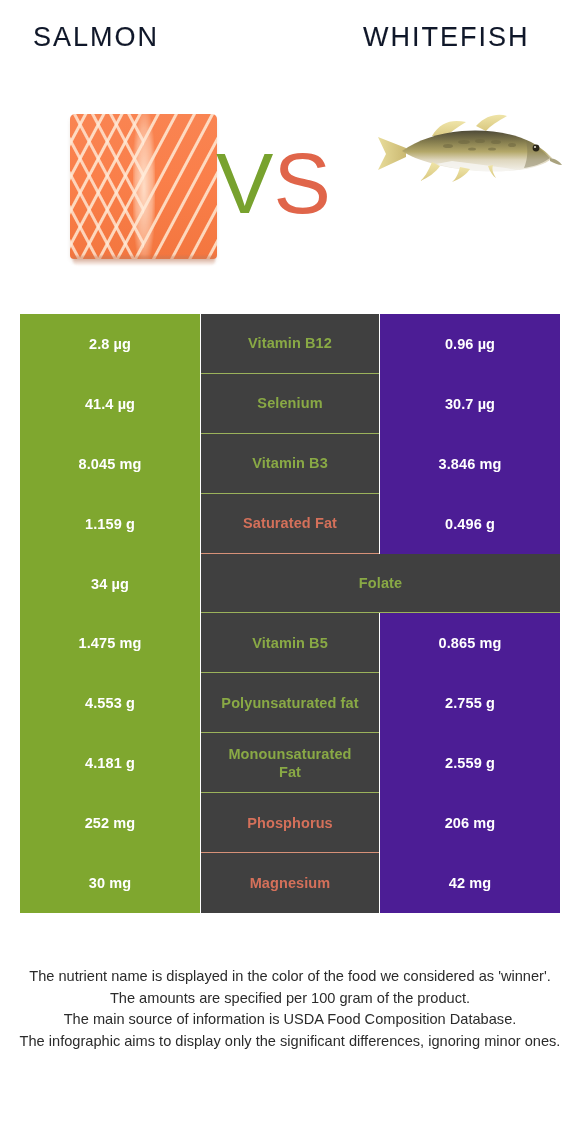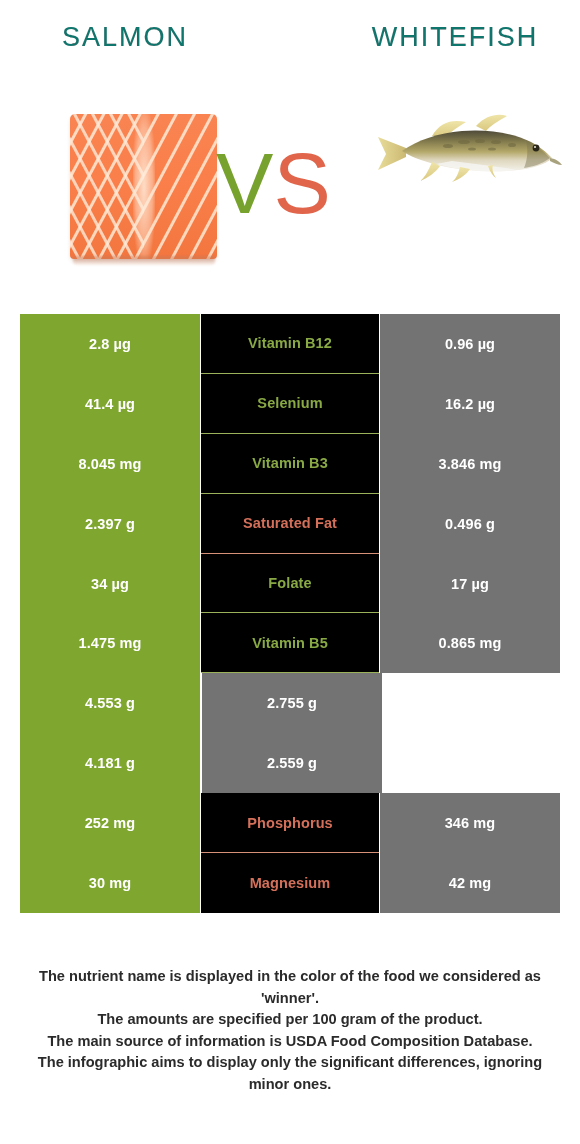--- a/index.html
+++ b/index.html
@@ -23,23 +23,23 @@
     width: 580px;
     height: 300px;
   }
   .title {
     position: absolute;
     top: 22px;
     font-family: "Liberation Sans", sans-serif;
     font-weight: 300;
     font-size: 27px;
     letter-spacing: 2.0px;
-    color: #0f766e;
-    text-align: center;
+    color: #0f172a;
     white-space: nowrap;
+    margin-left: 33px;
     -webkit-text-stroke: 0.1px #1a1a1a;
   }
   .title-left  { left: 0px;   width: 250px; }
   .title-right { left: 330px; width: 250px; }
 
   
   .salmon-wrap {
     position: absolute;
     left: 67px;
     top: 114px;
@@ -141,50 +141,50 @@
     display: flex;
     align-items: center;
     justify-content: center;
     color: #ffffff;
     font-size: 14.5px;
     font-weight: 600;
     letter-spacing: 0.1px;
     box-sizing: border-box;
   }
   .cell-left  { background: #7fa72f; margin-right: 1px; }
-  .cell-right { background: #737373; margin-left: 1px; }
+  .cell-right { background: #4c1d95; margin-left: 1px; }
   .cell-mid {
     flex: 1;
     display: flex;
     align-items: center;
     justify-content: center;
     text-align: center;
     font-size: 14.5px;
     font-weight: 600;
     line-height: 18px;
     letter-spacing: 0.1px;
-    background: #000000;
+    background: #404040;
     box-sizing: border-box;
     padding: 0 17px;
   }
   .cell-mid.green { color: #89a945; border-bottom: 1px solid #9bb25b; }
   .cell-mid.red   { color: #d4705a; border-bottom: 1px solid #d79178; }
   .row:last-child .cell-mid { border-bottom: none; }
 
   
   .footer {
     position: absolute;
     left: 18px;
     top: 966px;
     width: 544px;
     text-align: center;
     font-size: 14.6px;
     line-height: 21.6px;
     color: #2b2b2b;
-    font-weight: 700;
+    font-weight: 400;
   }
 </style>
 </head>
 <body>
 
 <div class="header">
 
   <div class="title title-left">SALMON</div>
 
   <div class="title title-right">WHITEFISH</div>
@@ -253,54 +253,55 @@
 
 <div class="table" id="nutrient-table">
     <div class="row">
       <div class="cell-left">2.8 µg</div>
       <div class="cell-mid green">Vitamin B12</div>
       <div class="cell-right">0.96 µg</div>
     </div>
     <div class="row">
       <div class="cell-left">41.4 µg</div>
       <div class="cell-mid green">Selenium</div>
-      <div class="cell-right">16.2 µg</div>
+      <div class="cell-right">30.7 µg</div>
     </div>
     <div class="row">
       <div class="cell-left">8.045 mg</div>
       <div class="cell-mid green">Vitamin B3</div>
       <div class="cell-right">3.846 mg</div>
     </div>
     <div class="row">
-      <div class="cell-left">2.397 g</div>
+      <div class="cell-left">1.159 g</div>
       <div class="cell-mid red">Saturated Fat</div>
       <div class="cell-right">0.496 g</div>
     </div>
     <div class="row">
       <div class="cell-left">34 µg</div>
       <div class="cell-mid green">Folate</div>
-      <div class="cell-right">17 µg</div>
     </div>
     <div class="row">
       <div class="cell-left">1.475 mg</div>
       <div class="cell-mid green">Vitamin B5</div>
       <div class="cell-right">0.865 mg</div>
     </div>
     <div class="row">
       <div class="cell-left">4.553 g</div>
+      <div class="cell-mid green">Polyunsaturated fat</div>
       <div class="cell-right">2.755 g</div>
     </div>
     <div class="row">
       <div class="cell-left">4.181 g</div>
+      <div class="cell-mid green">Monounsaturated Fat</div>
       <div class="cell-right">2.559 g</div>
     </div>
     <div class="row">
       <div class="cell-left">252 mg</div>
       <div class="cell-mid red">Phosphorus</div>
-      <div class="cell-right">346 mg</div>
+      <div class="cell-right">206 mg</div>
     </div>
     <div class="row">
       <div class="cell-left">30 mg</div>
       <div class="cell-mid red">Magnesium</div>
       <div class="cell-right">42 mg</div>
     </div>
   </div>
 
 <div class="footer">
   <div>The nutrient name is displayed in the color of the food we considered as 'winner'.</div>

